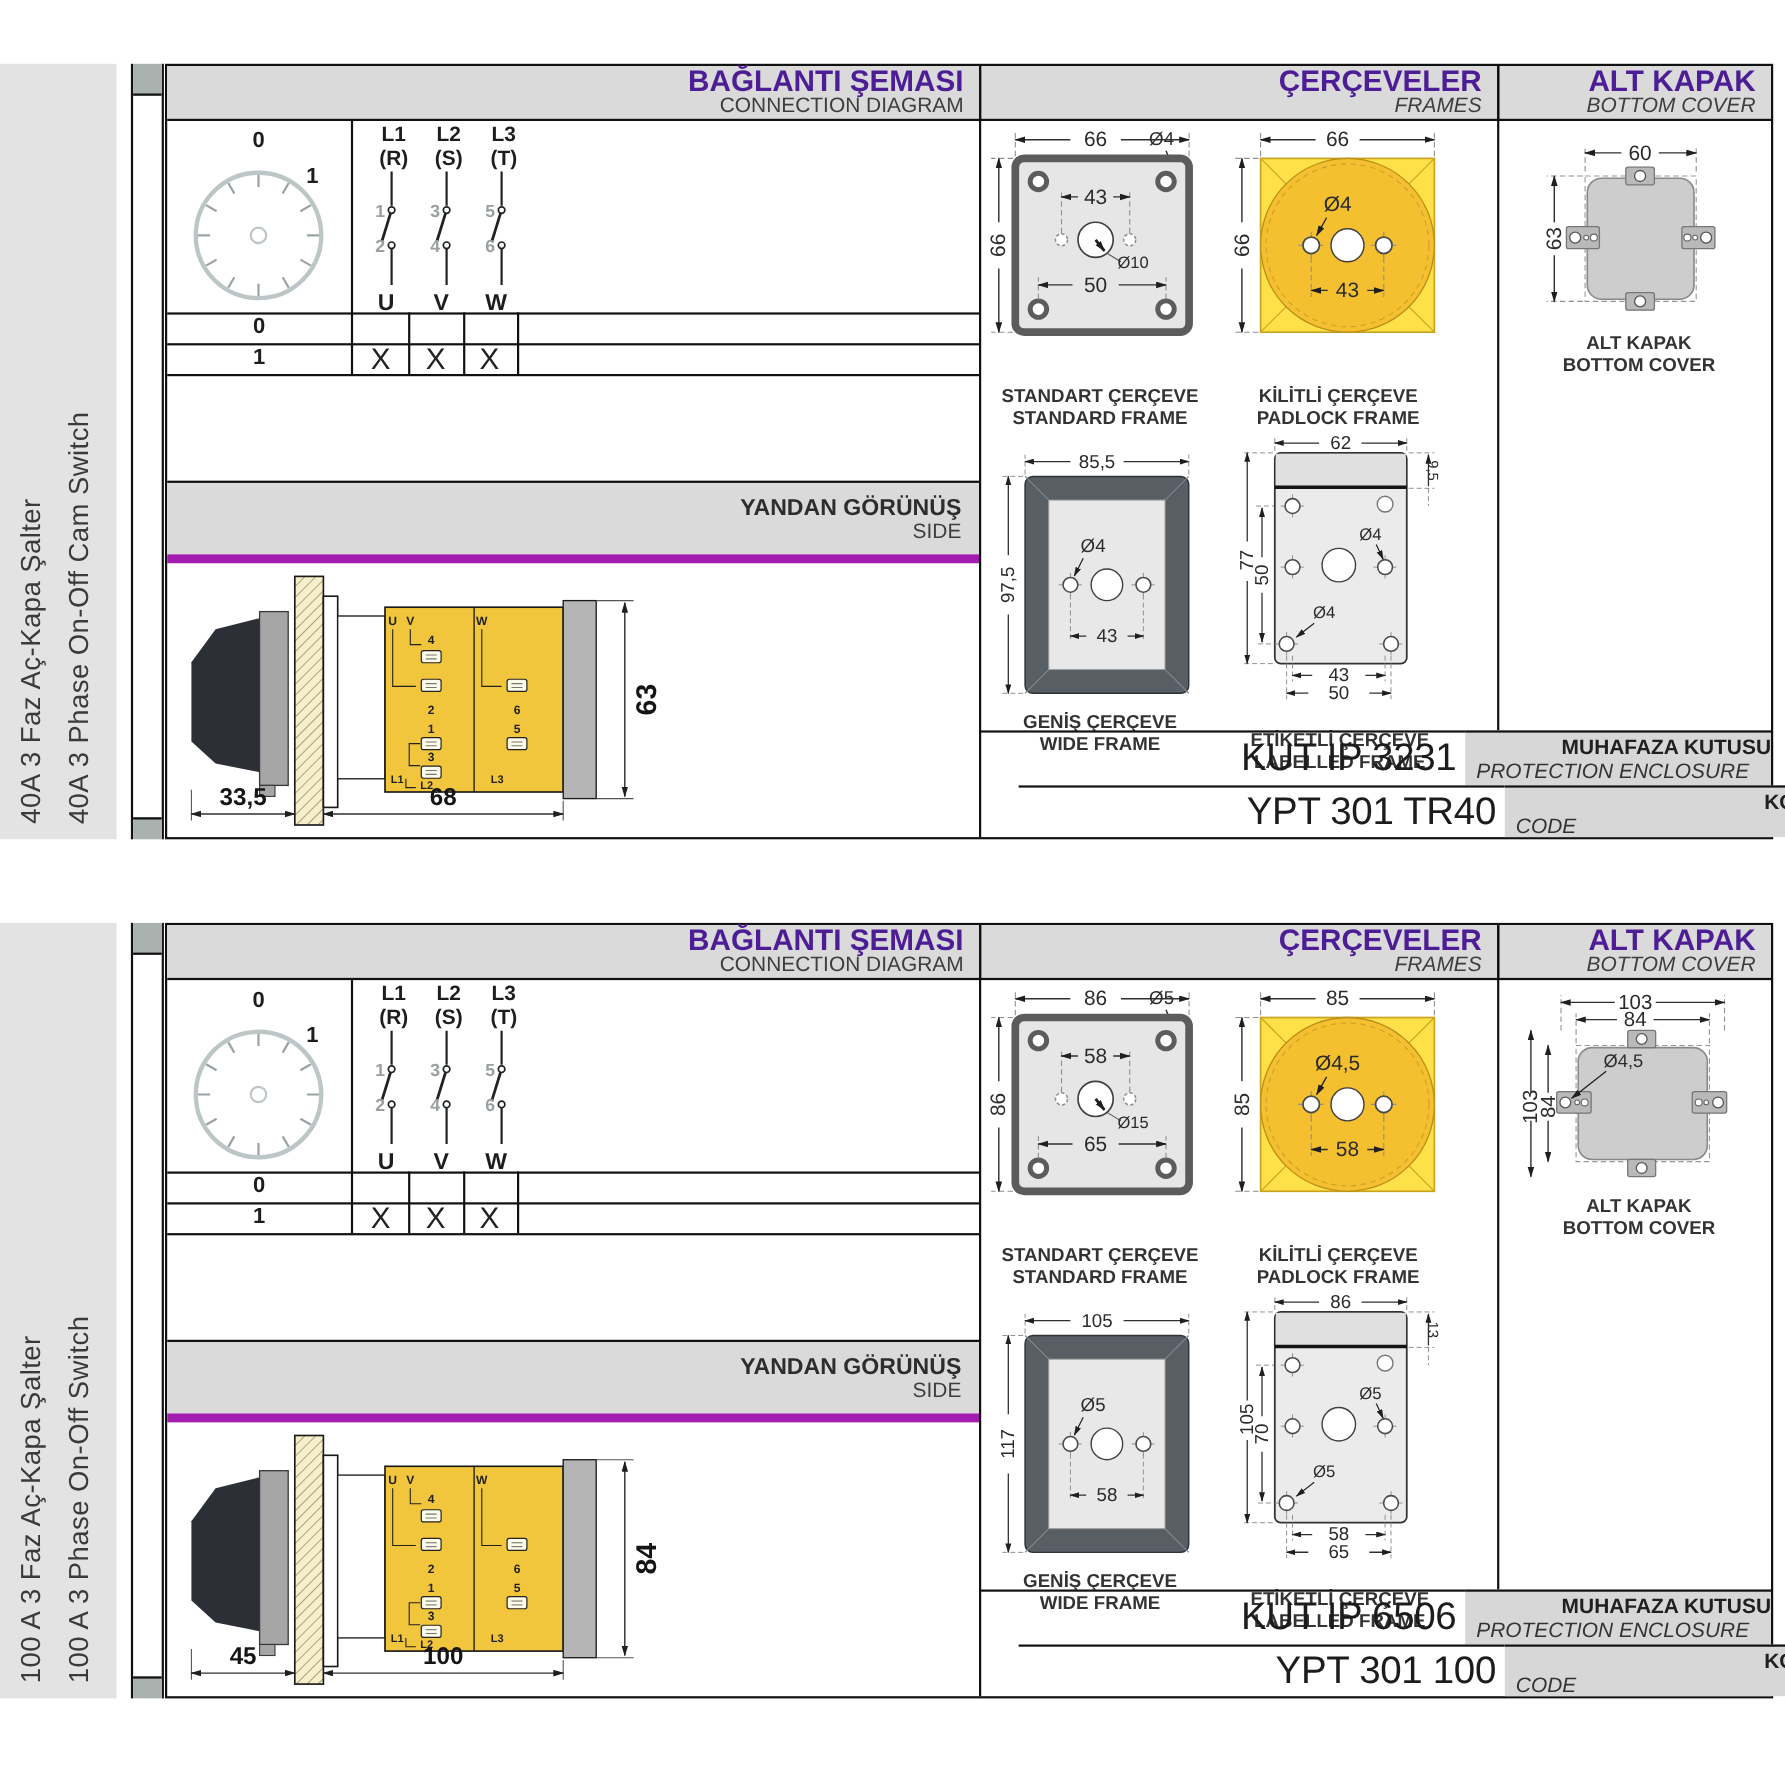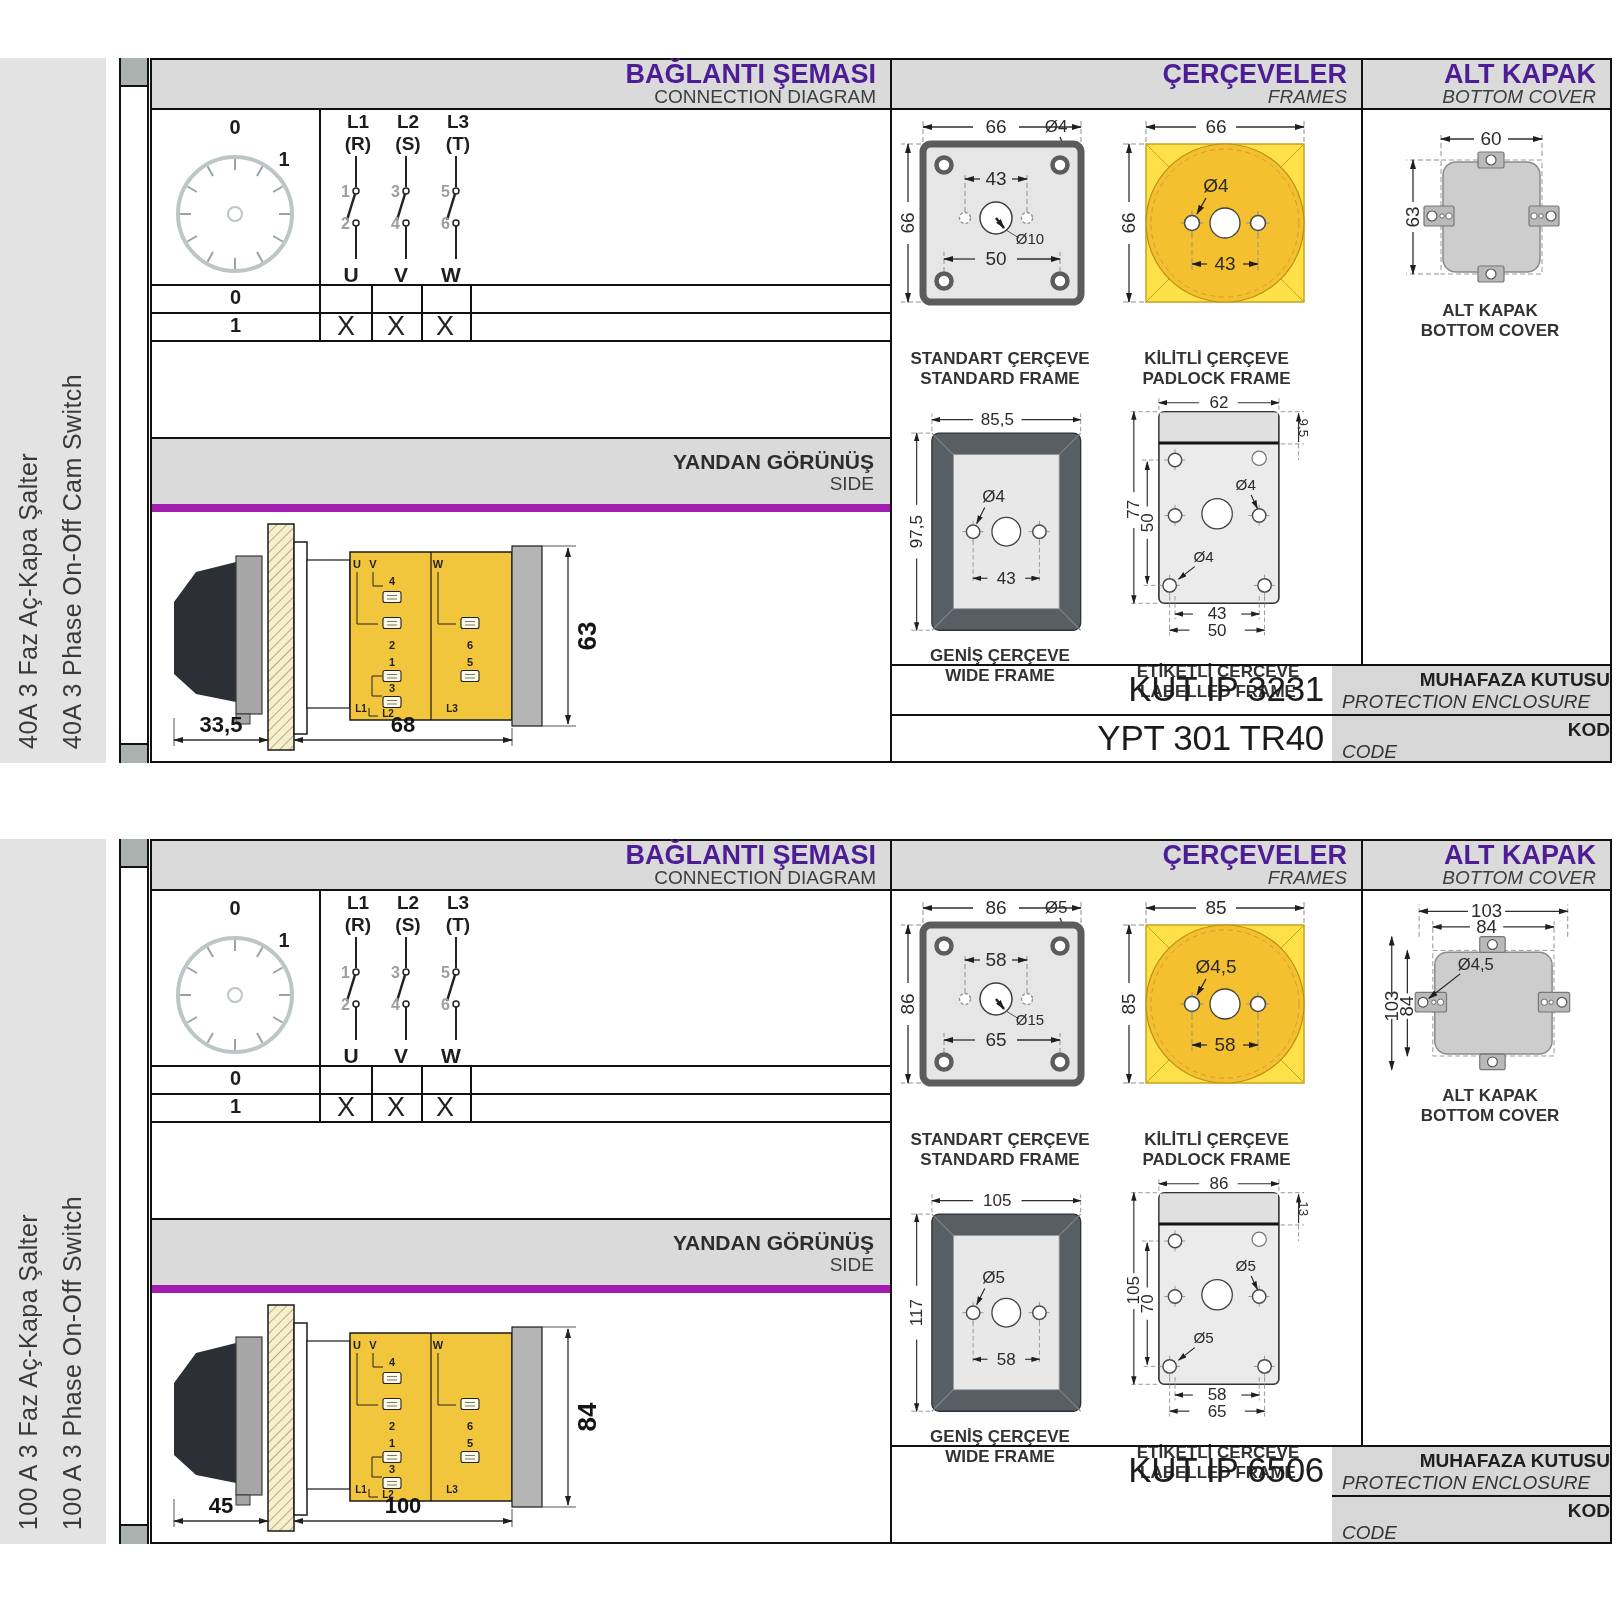--- a/index.html
+++ b/index.html
@@ -29,21 +29,21 @@
   .sband{position:absolute;left:0;top:377px;width:738px;height:75px;background:#dadada;border-top:2px solid #111;border-bottom:8px solid #a21caf;box-sizing:border-box;text-align:right;padding:11px 16px 0 0;}
   .sband .htr{font-weight:bold;font-size:21px;color:#2d2d2d;line-height:23px;}
   .sband .hen{font-size:19px;color:#3e3e3e;line-height:21px;}
   .fig{position:absolute;text-align:center;}
   .cap{font-weight:bold;font-size:17px;line-height:20px;color:#333;margin-top:1px;}
   .cval{position:absolute;left:738px;width:442px;text-align:right;padding-right:8px;box-sizing:border-box;font-size:35px;color:#1c1c1c;letter-spacing:-.3px;border-top:2px solid #111;}
   .clab{position:absolute;left:1180px;width:278px;background:#d7d7d7;box-sizing:border-box;padding:2px 0 0 10px;text-align:left;border-top:2px solid #111;}
   .clab .ctr{font-weight:bold;font-size:19px;line-height:23px;color:#202020;text-align:right;}
   .clab .cen{font-style:italic;font-size:19px;line-height:21px;color:#333;}
   .cv1{top:604px;height:50px;line-height:46px;}
-  .cv2{top:654px;height:47px;line-height:44px;}
+  .cv2{top:654px;height:47px;line-height:44px;margin-left:36px;}
   
   svg text{font-family:"Liberation Sans",sans-serif;}
   .dt{font-size:19px;fill:#2b2b2b;text-anchor:middle;}
   .dts{font-size:15px;fill:#2b2b2b;text-anchor:middle;}
   .dtd{font-size:17px;fill:#2b2b2b;text-anchor:middle;}
   .dim{stroke:#2f2f2f;stroke-width:1.3;fill:none;}
   .ext{stroke:#8f8f8f;stroke-width:1;stroke-dasharray:5 3;fill:none;}
   .lead{stroke:#1f1f1f;stroke-width:1.2;fill:none;}
   .swl{font-weight:bold;font-size:19px;fill:#1d1d1d;text-anchor:middle;}
   .swn{font-weight:bold;font-size:16px;fill:#9aa0a0;text-anchor:end;}
@@ -793,20 +793,21 @@
         </svg>
         <div class="cap"><span>ALT KAPAK</span><br>
         <span>BOTTOM COVER</span></div>
       </div>
 
       <div class="cval cv1">KUT IP 6506</div>
       <div class="clab cv1">
         <div class="ctr">MUHAFAZA KUTUSU</div>
         <div class="cen">PROTECTION ENCLOSURE</div>
       </div>
+      <div class="cval cv2">YPT 301 100</div>
       <div class="clab cv2">
         <div class="ctr">KOD</div>
         <div class="cen">CODE</div>
       </div>
     </div>
   </section>
 
 </div>
 
 </body></html>

